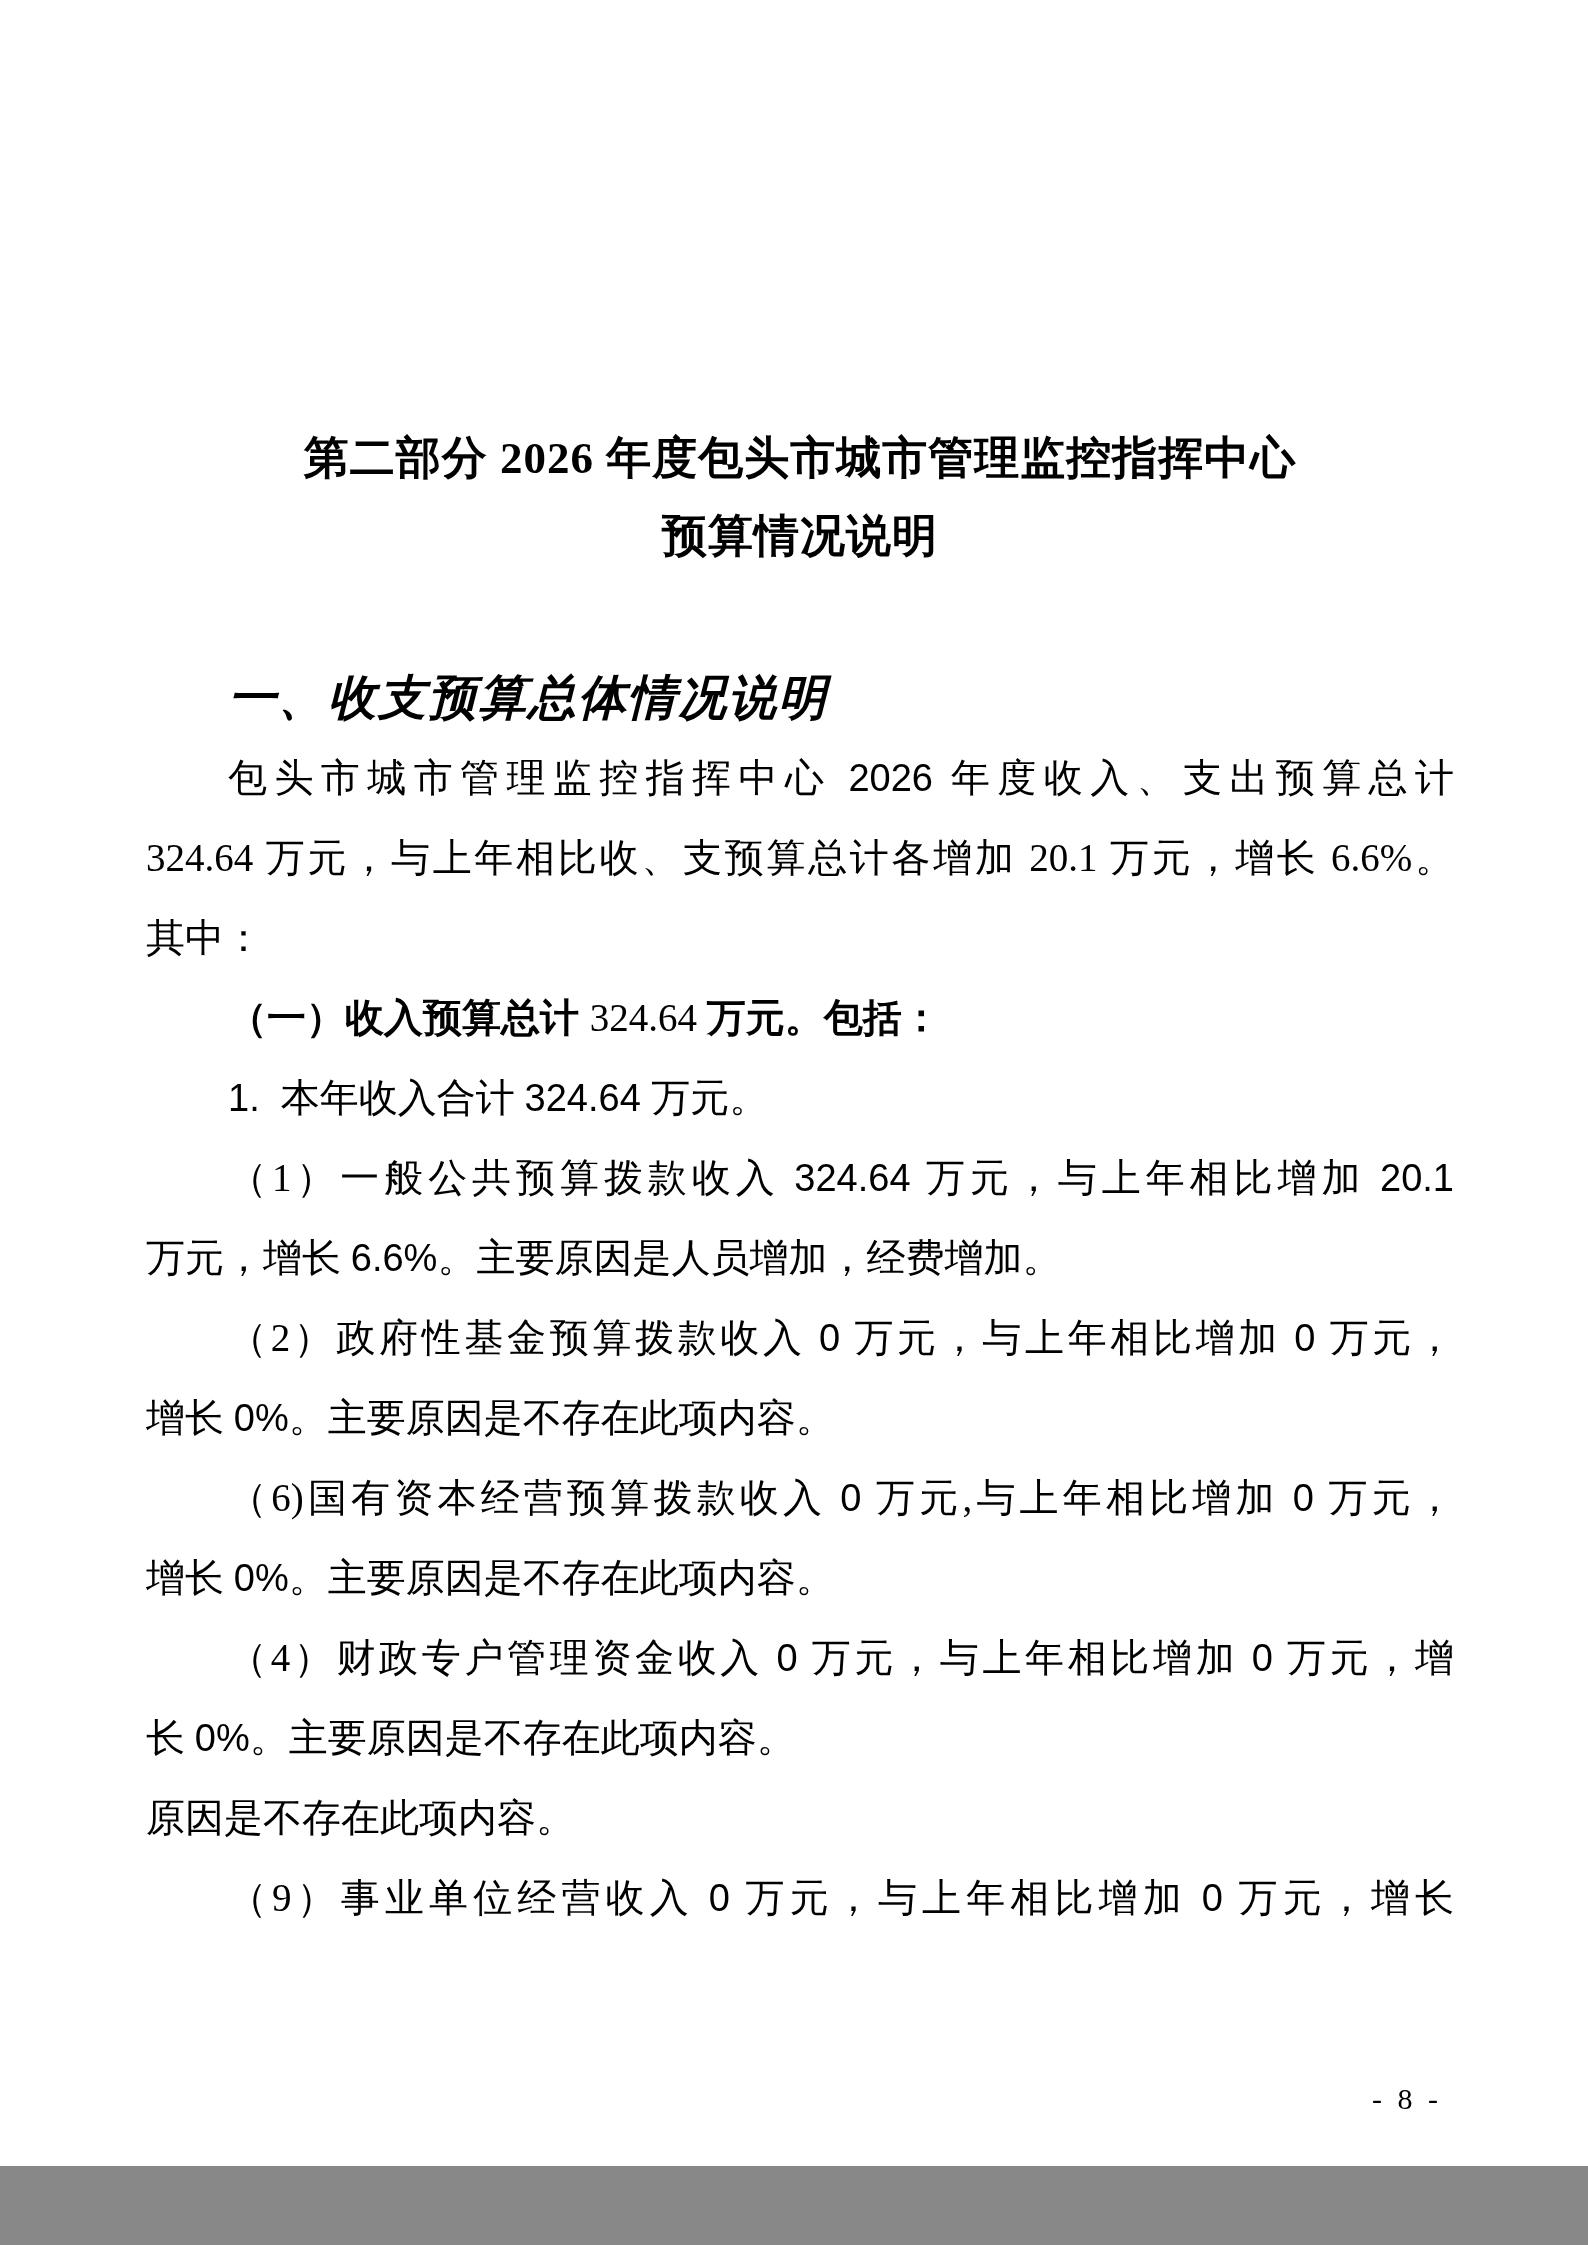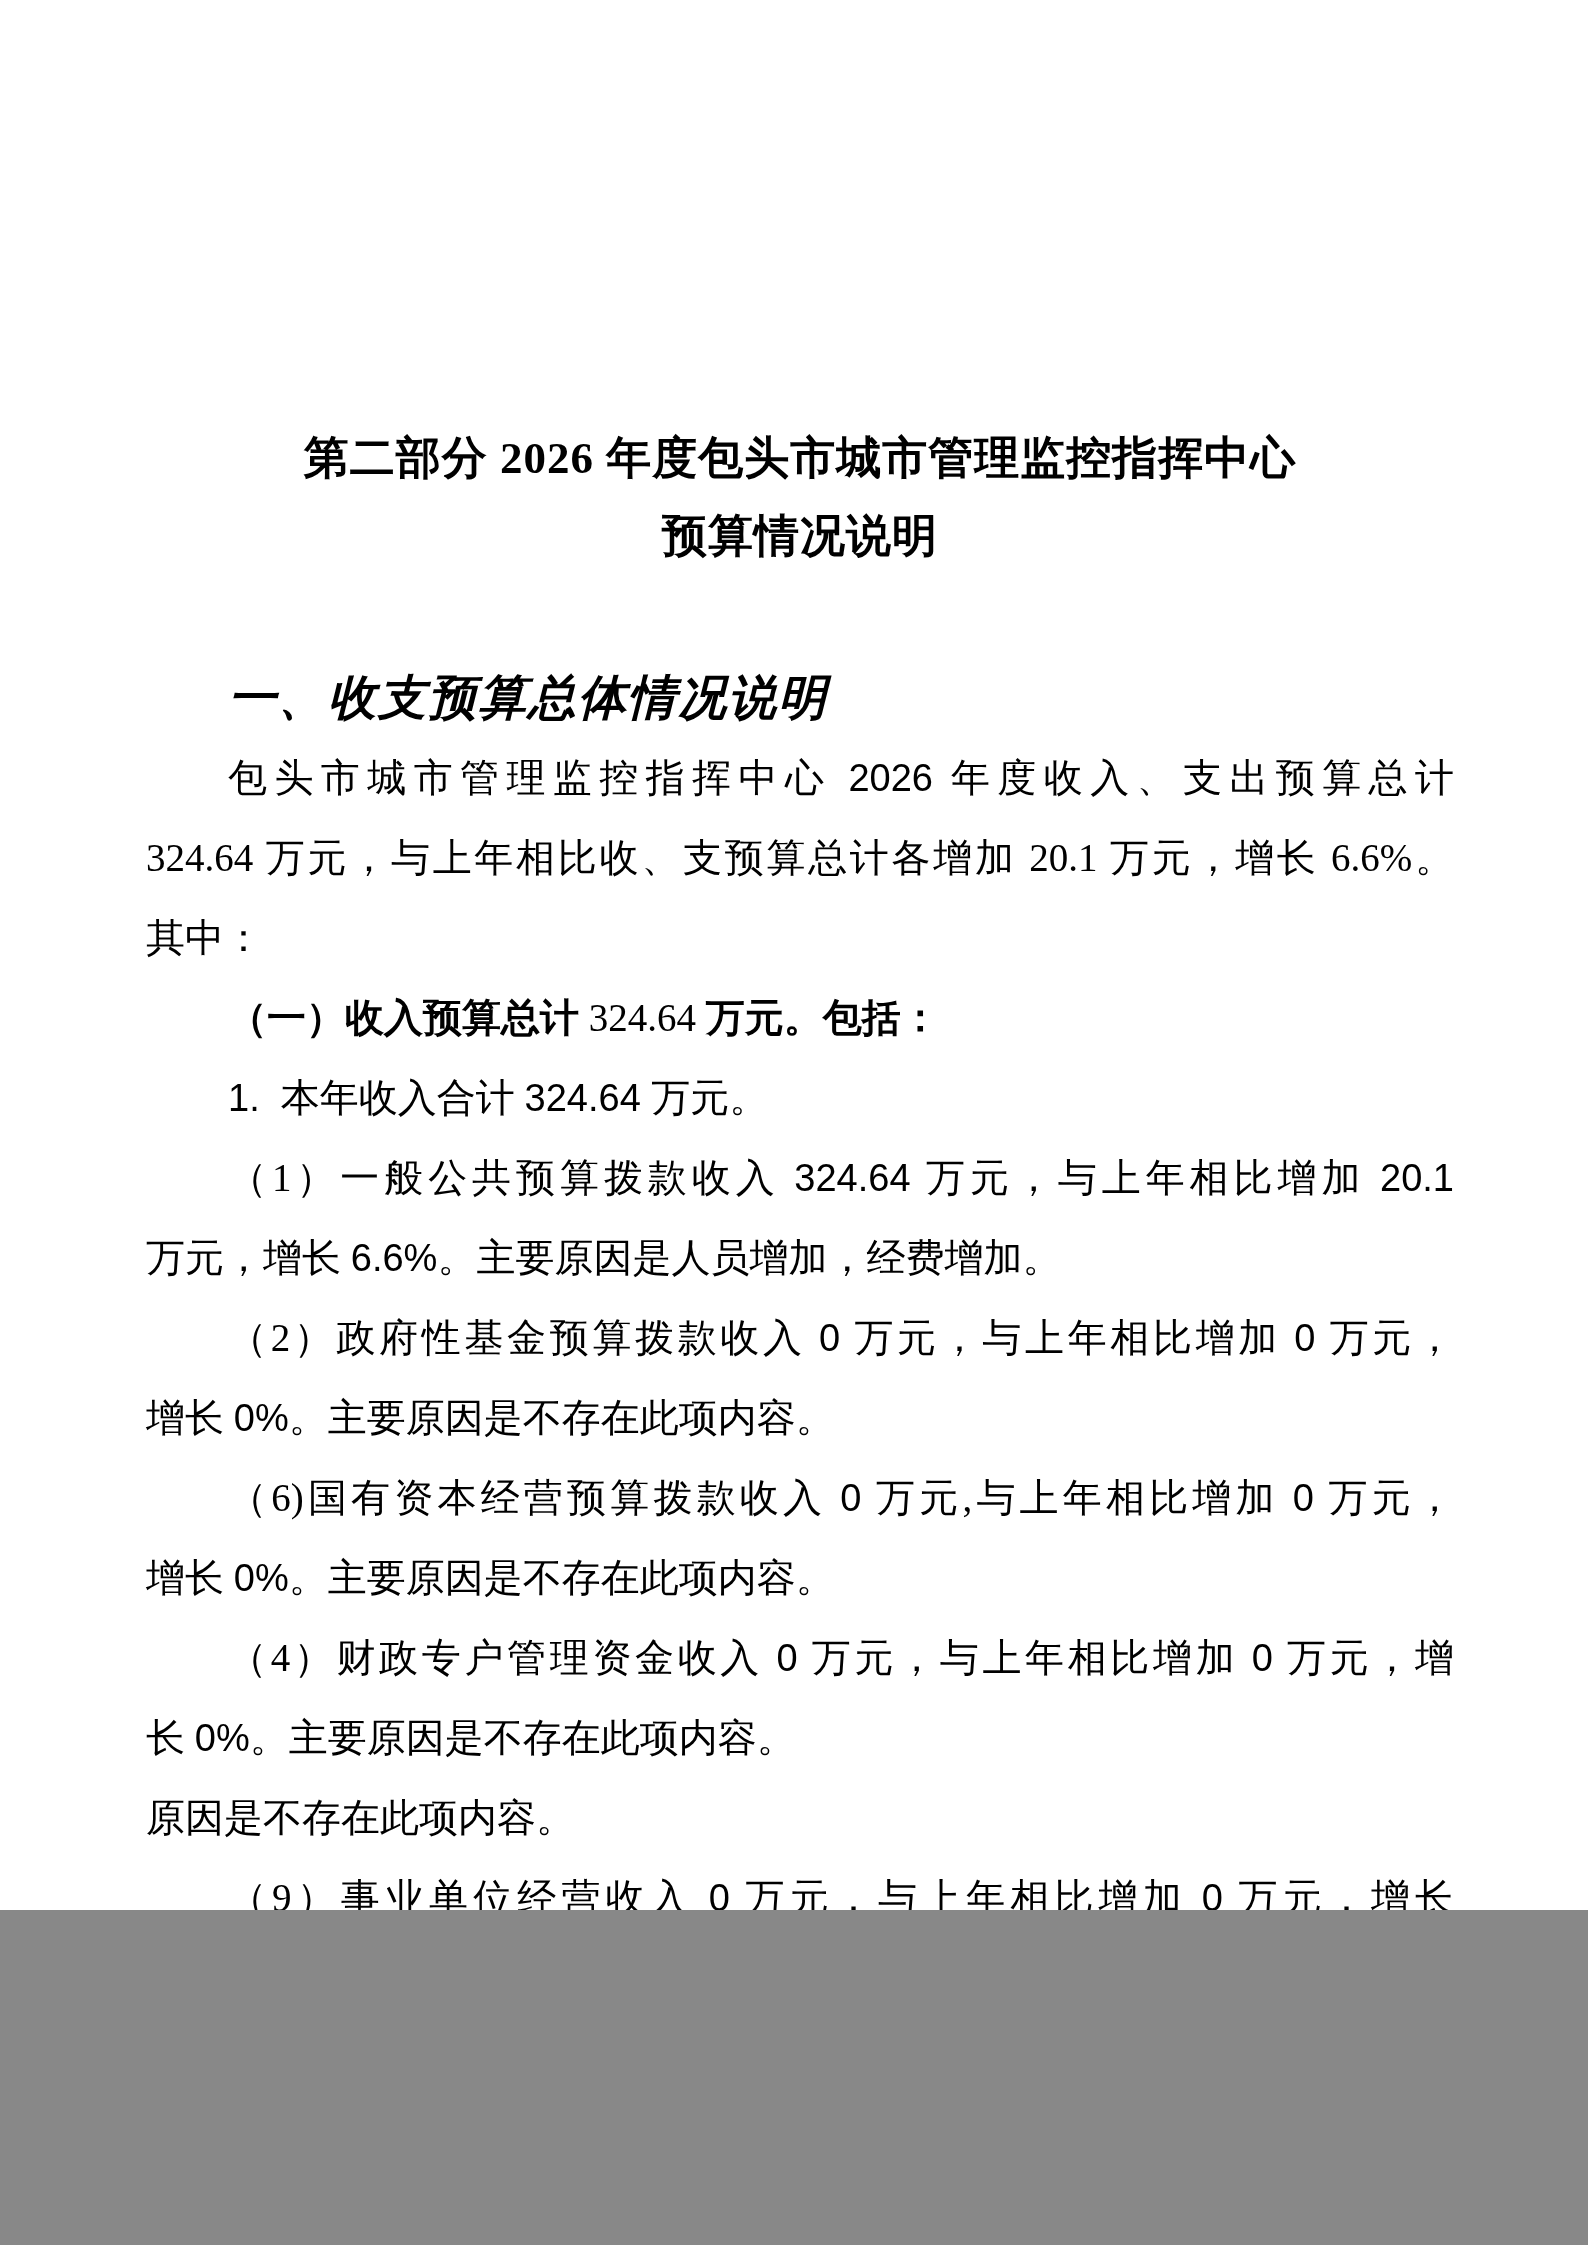--- a/index.html
+++ b/index.html
@@ -3,21 +3,21 @@
 <meta charset="utf-8">
 <style>
   html, body {
     margin: 0;
     padding: 0;
     background: #888;
   }
   .page {
     position: relative;
     width: 1588px;
-    height: 1910px;
+    height: 2166px;
     background: #ffffff;
     color: #000000;
     overflow: hidden;
   }
   .doc-title {
     position: absolute;
     top: 419px;
     left: 146px;
     right: 134px;
     text-align: center;
@@ -50,21 +50,21 @@
   .seg-cn, .seg-num {
     font-family: "Liberation Serif", "DejaVu Serif", serif;
     font-weight: 400;
   }
   .seg-num-b {
     font-family: "Liberation Sans", "DejaVu Sans", sans-serif;
     font-weight: 400;
     font-size: 38px;
   }
   .seg-bold-cn {
-    font-family: Liberation Serif, serif;
+    font-family: Liberation Sans, sans-serif;
     font-weight: 700;
   }
   .seg-hei {
     font-family: "Liberation Sans", "DejaVu Sans", sans-serif;
     font-weight: 700;
     letter-spacing: 2px;
     font-size: 48px;
     font-style: italic;
   }
   .page-number {

